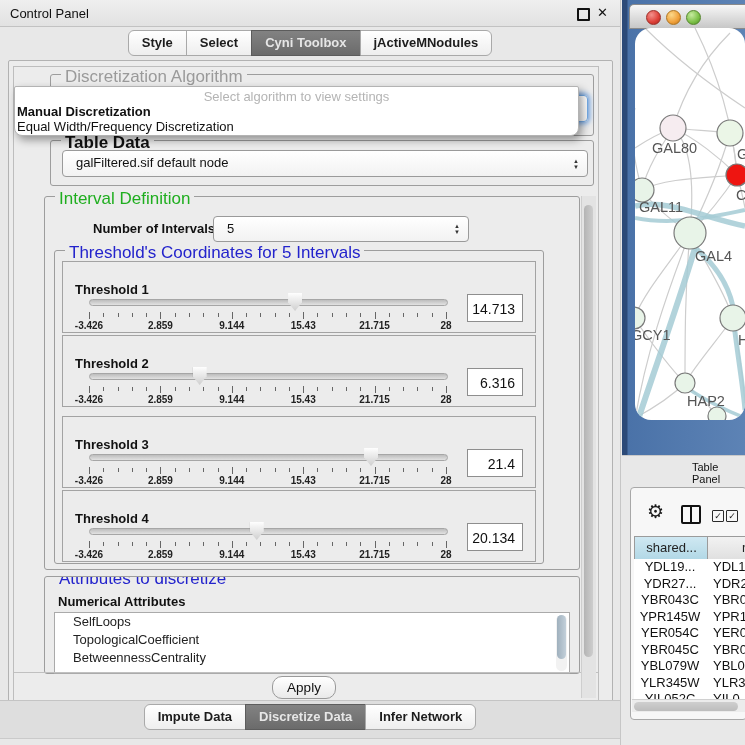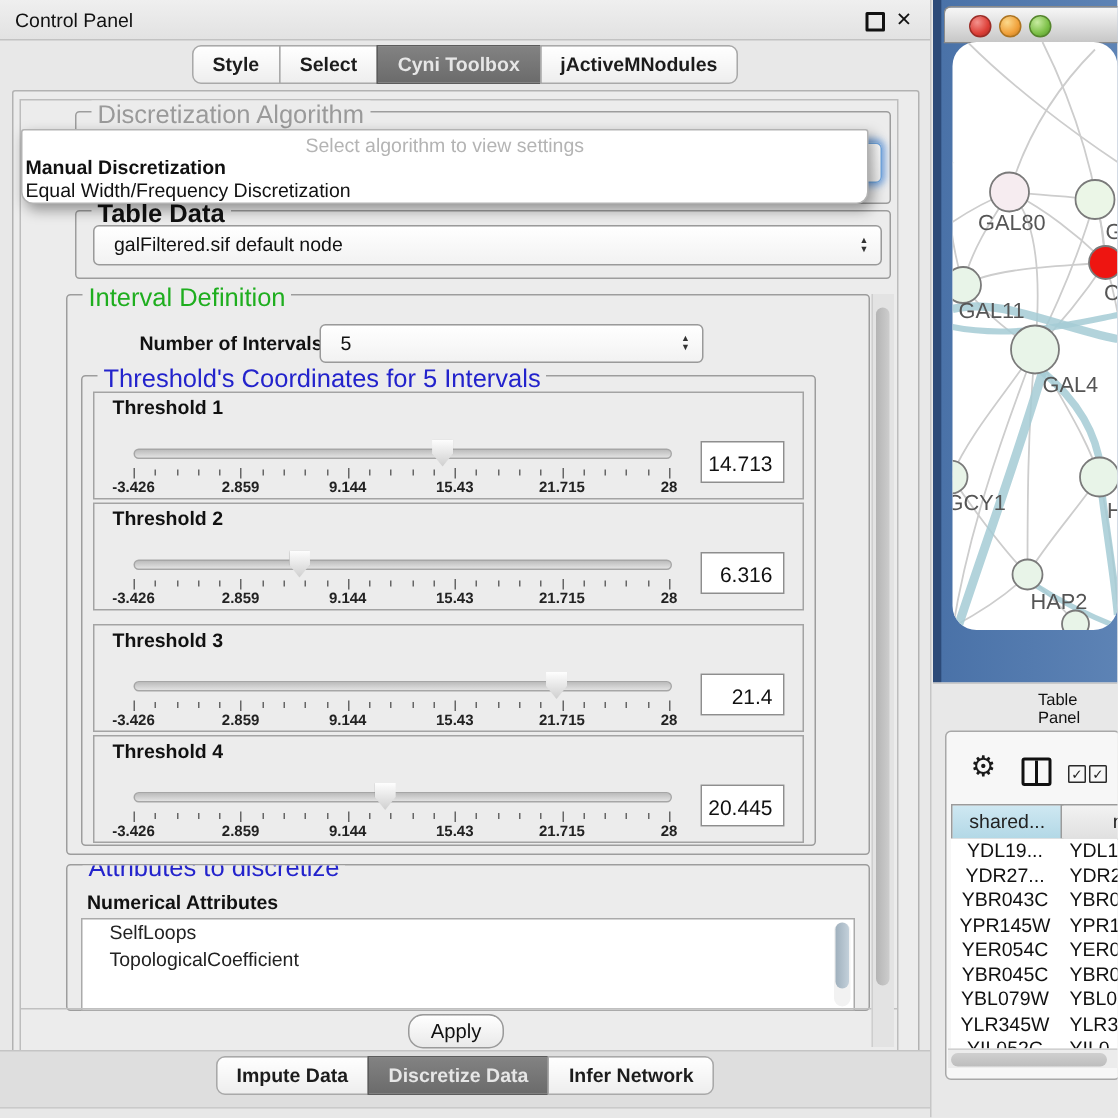--- a/index.html
+++ b/index.html
@@ -54,21 +54,21 @@
   #table-group{left:50px;top:140px;width:542px;height:44px;}
   #table-combo{left:62px;top:150px;width:524px;height:25px;}
 
   #interval-group{left:44px;top:196px;width:534px;height:372px;}
   #noi-label{left:93px;top:221px;font-size:13px;font-weight:bold;color:#111;}
   #noi-combo{left:213px;top:216px;width:254px;height:24px;}
 
   #thr-group{left:54px;top:250px;width:488px;height:312px;}
 
   .thr-panel{position:absolute;left:62px;width:472px;height:70px;border:1px solid #a3a3a3;background:#ececec;}
-  .thr-label{position:absolute;left:12px;top:2px;font-size:13px;font-weight:bold;color:#111;}
+  .thr-label{position:absolute;left:12px;top:20px;font-size:13px;font-weight:bold;color:#111;}
   .slider{position:absolute;left:26px;top:30px;width:357px;height:38px;}
   .track{position:absolute;left:0;top:7px;width:100%;height:5px;border:1px solid #a6a6a6;border-radius:4px;
          background:linear-gradient(#bdbdbd,#e2e2e2);}
   .thumb{position:absolute;top:1px;width:14px;height:18px;
          clip-path:polygon(0 0,100% 0,100% 52%,50% 100%,0 52%);
          background:linear-gradient(#fefefe,#cfcfcf);filter:drop-shadow(0 0 1px #777);}
   .ticks{position:absolute;left:0;top:20px;width:100%;height:8px;}
   .tick{position:absolute;top:0;width:1px;height:7px;background:#666;}
   .tick.minor{height:4px;top:1px;}
   .tick-labels{position:absolute;left:0;top:28px;width:100%;height:11px;}
@@ -375,32 +375,33 @@
             <div class="tick-labels">
               <span class="tick-label" style="left: 0%;">-3.426</span>
               <span class="tick-label" style="left: 20%;">2.859</span>
               <span class="tick-label" style="left: 40%;">9.144</span>
               <span class="tick-label" style="left: 60%;">15.43</span>
               <span class="tick-label" style="left: 80%;">21.715</span>
               <span class="tick-label" style="left: 100%;">28</span>
             </div>
             <div class="thumb" style="left: calc(47% - 7px);"></div>
           </div>
-          <div class="value-box">20.445</div>
+          <div class="value-box">20.134</div>
         </div>
       </div>
 
     <div id="attr-group" class="group abs">
       <span class="group-title gt-blue">Attributes to discretize</span>
     </div>
     <span id="attr-subtitle" class="abs">Numerical Attributes</span>
     <div id="attr-list" class="abs">
       <div id="attr-items">
           <div class="attr-item">SelfLoops</div>
           <div class="attr-item">TopologicalCoefficient</div>
+          <div class="attr-item">BetweennessCentrality</div>
         </div>
       <div class="list-scrollbar">
         <div class="thumb-v"></div>
       </div>
     </div>
 
     <div id="apply-line" class="abs"></div>
     <div id="apply-btn" class="abs">Apply</div>
 
     <div id="cp-scrollbar" class="abs">

